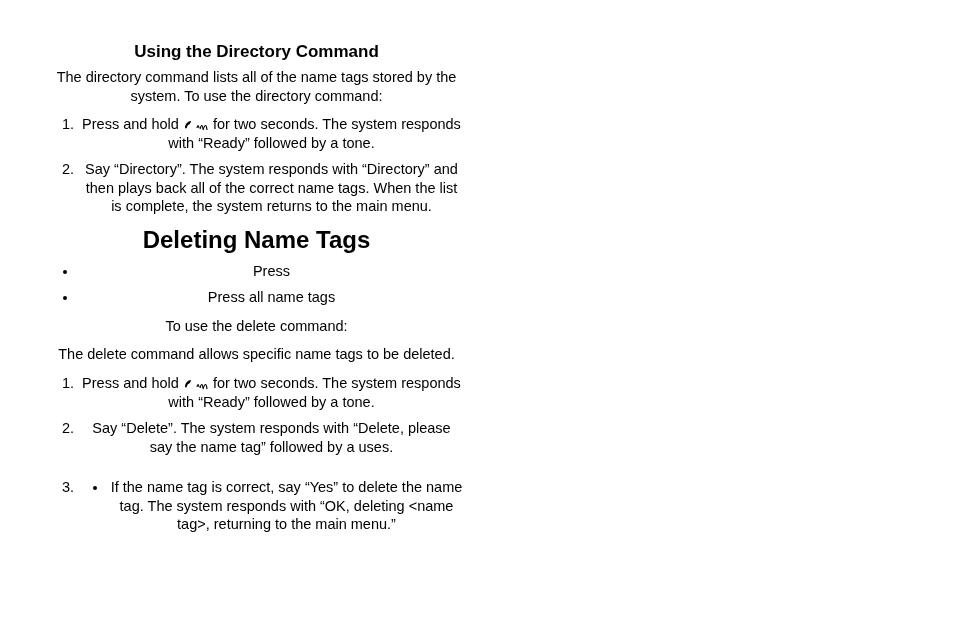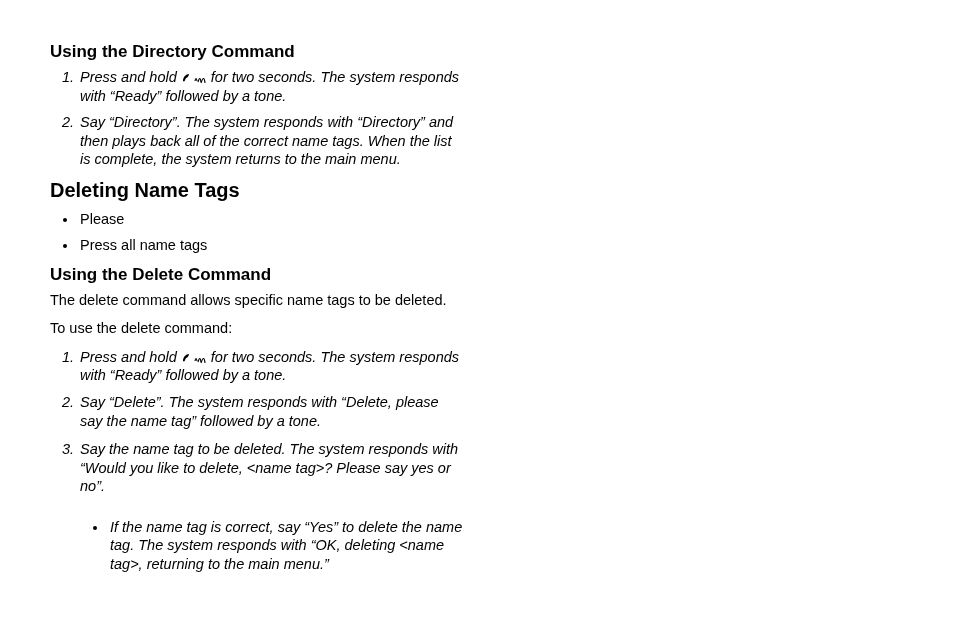--- a/index.html
+++ b/index.html
@@ -1,80 +1,79 @@
 <!DOCTYPE html>
 <html><head>
 <meta charset="utf-8">
 <style>
   * { box-sizing: border-box; margin: 0; padding: 0; }
   html, body { width: 954px; height: 638px; background: #fff; font-family: Arial, Helvetica, sans-serif; color: #000; }
   .page {
     width: 954px; height: 504px; padding: 36px 44px 18px 50px;
-    display: flex; flex-direction: column;
+    display: flex; flex-direction: column; text-align: center;
   }
   .cols {
     flex: 1;
     column-count: 2;
     column-gap: 34px;
     column-fill: auto;
   }
-  h2 { font-size: 20px; font-weight: bold; margin: 6px 0 8px 0; break-after: avoid; }
+  h2 { font-size: 24px; font-weight: bold; margin: 6px 0 8px 0; break-after: avoid; }
   h3 { font-size: 17px; font-weight: bold; margin: 6px 0 6px 0; break-after: avoid; }
   p  { font-size: 14.5px; line-height: 1.28; margin: 0 0 10px 0; }
   ol { list-style: decimal; padding-left: 28px; margin: 0 0 10px 0; }
-  ol > li { font-size: 14.5px; line-height: 1.28; padding-left: 2px; margin: 0 0 8px 0; font-style: italic; }
+  ol > li { font-size: 14.5px; line-height: 1.28; padding-left: 2px; margin: 0 0 8px 0; }
   ul { list-style: disc; padding-left: 28px; margin: 0 0 10px 0; }
   ul > li { font-size: 14.5px; line-height: 1.28; padding-left: 2px; margin: 0 0 8px 0; }
   ol ul { margin-top: 22px; margin-bottom: 2px; }
   .icon { display:inline-block; vertical-align:-2px; }
   .icon svg { display:block; }
 </style>
 </head>
 <body>
 
 <div class="page">
   <div class="cols">
 
     <h3>Using the Directory Command</h3>
+    <p>The directory command lists all of the name tags stored by the system. To use the directory command:</p>
     <ol>
       <li>
         <span>Press and hold </span><span class="icon"><svg width="26" height="14" viewBox="0 0 26 14">
               <path d="M2 11 C2 7 5 4 8 4 C8 6 6 8 5 8 L4 10 C4 11 3 12 2 11 Z" fill="#000"></path>
               <path d="M14 11 Q15 6 16 11" stroke="#000" stroke-width="1.2" fill="none"></path>
               <path d="M17 12 Q19 5 20 12" stroke="#000" stroke-width="1.2" fill="none"></path>
               <path d="M20 13 Q23 4 24 13" stroke="#000" stroke-width="1.2" fill="none"></path>
             </svg></span><span> for two seconds. The system responds with “Ready” followed by a tone.</span>
       </li>
       <li>Say “Directory”. The system responds with “Directory” and then plays back all of the correct name tags. When the list is complete, the system returns to the main menu.</li>
     </ol>
 
     <h2>Deleting Name Tags</h2>
     <ul>
-      <li>Please</li>
+      <li>Press</li>
       <li>Press all name tags</li>
     </ul>
 
-    <h3>Using the Delete Command</h3>
+    <p>To use the delete command:</p>
     <p>The delete command allows specific name tags to be deleted.</p>
-    <p>To use the delete command:</p>
     <ol>
       <li>
         <span>Press and hold </span><span class="icon"><svg width="26" height="14" viewBox="0 0 26 14">
               <path d="M2 11 C2 7 5 4 8 4 C8 6 6 8 5 8 L4 10 C4 11 3 12 2 11 Z" fill="#000"></path>
               <path d="M14 11 Q15 6 16 11" stroke="#000" stroke-width="1.2" fill="none"></path>
               <path d="M17 12 Q19 5 20 12" stroke="#000" stroke-width="1.2" fill="none"></path>
               <path d="M20 13 Q23 4 24 13" stroke="#000" stroke-width="1.2" fill="none"></path>
             </svg></span><span> for two seconds. The system responds with “Ready” followed by a tone.</span>
       </li>
-      <li>Say “Delete”. The system responds with “Delete, please say the name tag” followed by a tone.</li>
+      <li>Say “Delete”. The system responds with “Delete, please say the name tag” followed by a uses.</li>
     </ol>
 
     <ol start="3">
       <li>
-        <span>Say the name tag to be deleted. The system responds with “Would you like to delete, &lt;name tag&gt;? Please say yes or no”.</span>
         <ul>
           <li>If the name tag is correct, say “Yes” to delete the name tag. The system responds with “OK, deleting &lt;name tag&gt;, returning to the main menu.”</li>
 
         </ul>
       </li>
     </ol>
 
   </div>
 
 </div>

